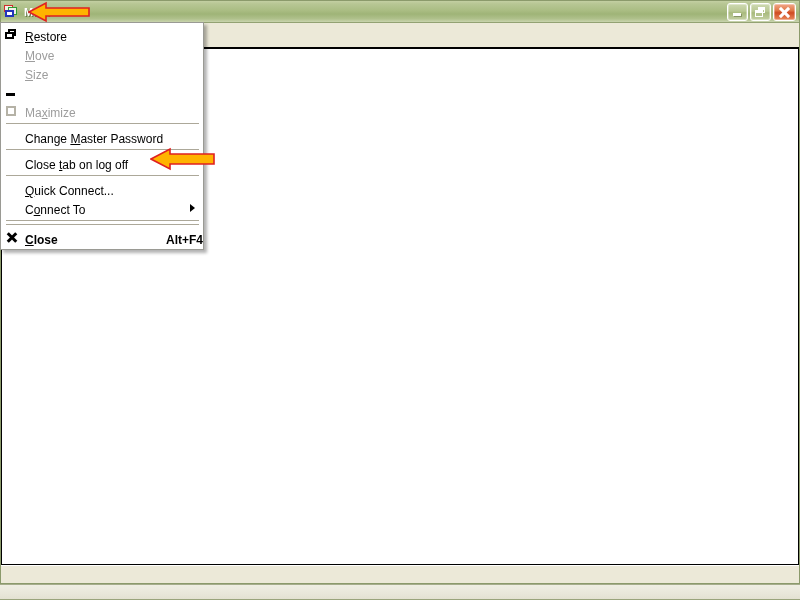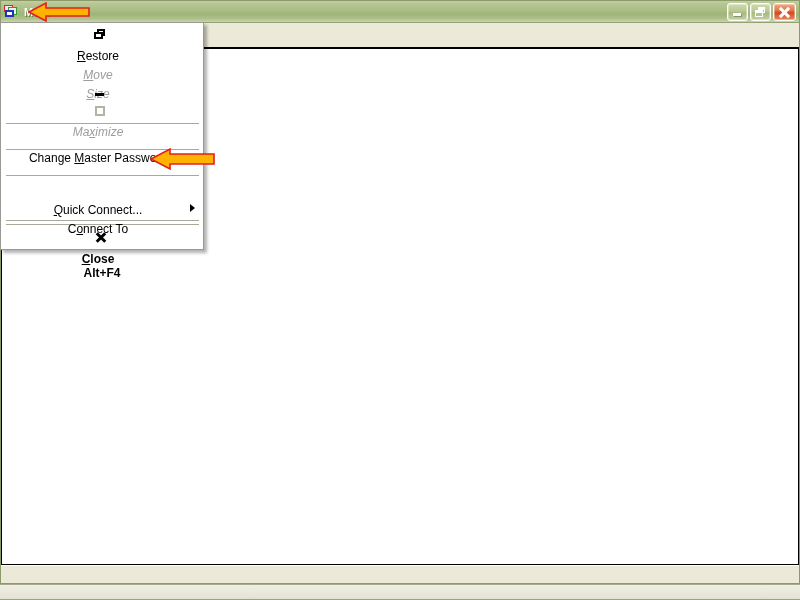--- a/index.html
+++ b/index.html
@@ -182,30 +182,29 @@
     width: 204px;
     background: #ffffff;
     border: 1px solid #9a9a94;
     box-sizing: border-box;
     padding: 2px 0 2px 0;
     box-shadow: 3px 3px 3px rgba(0,0,0,.30);
     z-index: 50;
   }
   .menu-item {
     display: flex;
-    align-items: center;
+    align-items: flex-end;
     height: 19px;
     padding: 0 0 0 0;
     font-size: 12px;
     color: #000000;
     white-space: nowrap;
     position: relative;
-    flex-direction: column;
-  }
-  .menu-item.disabled { color: #9d9d9d; font-style: italic; }
+  }
+  .menu-item.disabled { color: #9d9d9d; }
   .menu-item.bold { font-weight: bold; }
   .mi-icon {
     width: 24px;
     flex: 0 0 24px;
     height: 19px;
     position: relative;
   }
   .mi-label {
     flex: 1 1 auto;
     padding-right: 8px;
@@ -342,20 +341,21 @@
         <span class="mi-label">Ma<span class="u">x</span>imize</span>
       </div>
       <div class="menu-sep"></div>
       <div class="menu-item">
         <span class="mi-icon"></span>
         <span class="mi-label">Change <span class="u">M</span>aster Password</span>
       </div>
       <div class="menu-sep"></div>
       <div class="menu-item">
         <span class="mi-icon"></span>
+        <span class="mi-label">Close <span class="u">t</span>ab on log off</span>
       </div>
       <div class="menu-sep"></div>
       <div class="menu-item">
         <span class="mi-icon"></span>
         <span class="mi-label"><span class="u">Q</span>uick Connect...</span>
       </div>
       <div class="menu-item">
         <span class="mi-icon"></span>
         <span class="mi-label">C<span class="u">o</span>nnect To</span>
         <span class="mi-arrow"></span>

